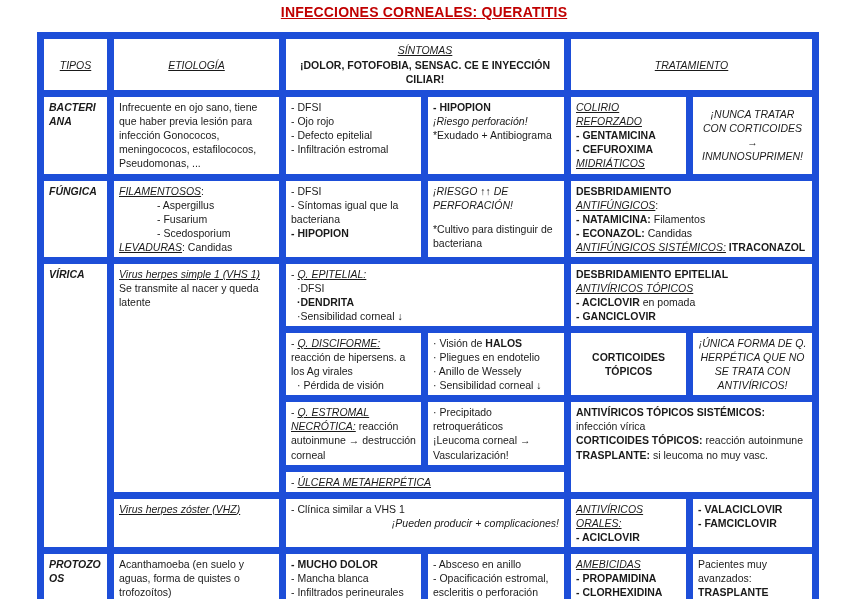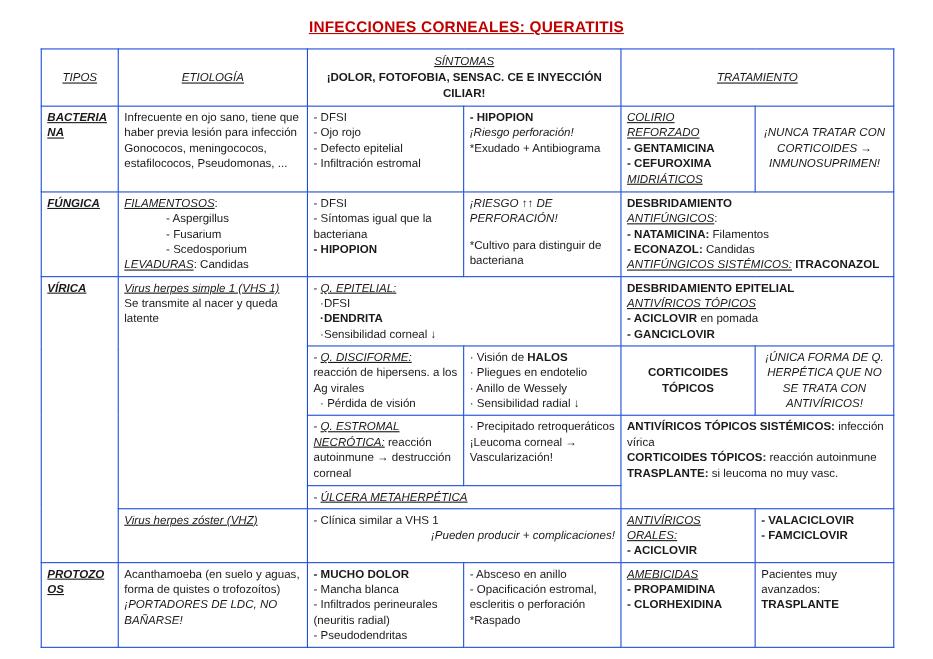--- a/index.html
+++ b/index.html
@@ -2,21 +2,21 @@
 <html><head>
 <meta charset="utf-8">
 <style>
   html,body{margin:0;padding:0;background:#ffffff;}
   body{
     width:848px;height:599px;
     font-family:"Liberation Sans", sans-serif;
     color:#1a1a1a;
     -webkit-font-smoothing:antialiased;
   }
-  .page{width:848px;height:599px;box-sizing:border-box;padding-top:16px;}
+  .page{width:848px;height:599px;box-sizing:border-box;padding-top:4px;}
   .doc-title{
     text-align:center;
     font-size:14px;
     font-weight:bold;
     text-decoration:underline;
     color:#c00000;
     letter-spacing:.2px;
     margin-bottom:12px;
   }
   table.main{
@@ -25,39 +25,39 @@
     width:775px;
     margin-left:37px;
   }
   col.c-tipos{width:70px;}
   col.c-etio{width:172px;}
   col.c-s1{width:142px;}
   col.c-s2{width:143px;}
   col.c-t1{width:122px;}
   col.c-t2{width:126px;}
   th,td{
-    border:1px solid #1d4ed8;
+    border:7px solid #1d4ed8;
     vertical-align:top;
     padding:3px 5px;
     font-size:10.5px;
     line-height:1.34;
     word-wrap:break-word;
   }
   th{
     font-weight:normal;
     text-align:center;
     vertical-align:middle;
     padding:4px 5px;
   }
   .b{font-weight:bold;}
   .i{font-style:italic;}
   .u{text-decoration:underline;font-style:italic;}
   .iu{font-style:italic;text-decoration:underline;}
   .line{display:block;}
-  .tipo-cell{font-weight:bold;font-style:italic;text-decoration:underline;}
+  .tipo-cell{font-weight:bold;font-style:italic;}
   .center-mid{text-align:center;vertical-align:middle;}
   .indent{margin-left:38px;}
   .indent-sm{margin-left:6px;}
   .hdr-sub{font-weight:bold;font-style:normal;text-decoration:none;margin-top:1px;}
   .center-line{text-align:right;}
 </style>
 </head>
 <body>
 
 <div class="page">
@@ -173,21 +173,21 @@
 
     <tr>
       <td>
         <span class="line"><span>- </span><span class="u">Q. DISCIFORME:</span><span> reacción de hipersens. a los Ag virales</span></span>
         <span class="line indent-sm">· Pérdida de visión</span>
       </td>
       <td>
         <span class="line"><span>· Visión de </span><span class="b">HALOS</span></span>
         <span class="line">· Pliegues en endotelio</span>
         <span class="line">· Anillo de Wessely</span>
-        <span class="line">· Sensibilidad radial ↓</span>
+        <span class="line">· Sensibilidad corneal ↓</span>
       </td>
       <td class="center-mid">
         <span class="b">CORTICOIDES TÓPICOS</span>
       </td>
       <td class="center-mid">
         <span class="i">¡ÚNICA FORMA DE Q. HERPÉTICA QUE NO SE TRATA CON ANTIVÍRICOS!</span>
       </td>
     </tr>
 
     <tr>

